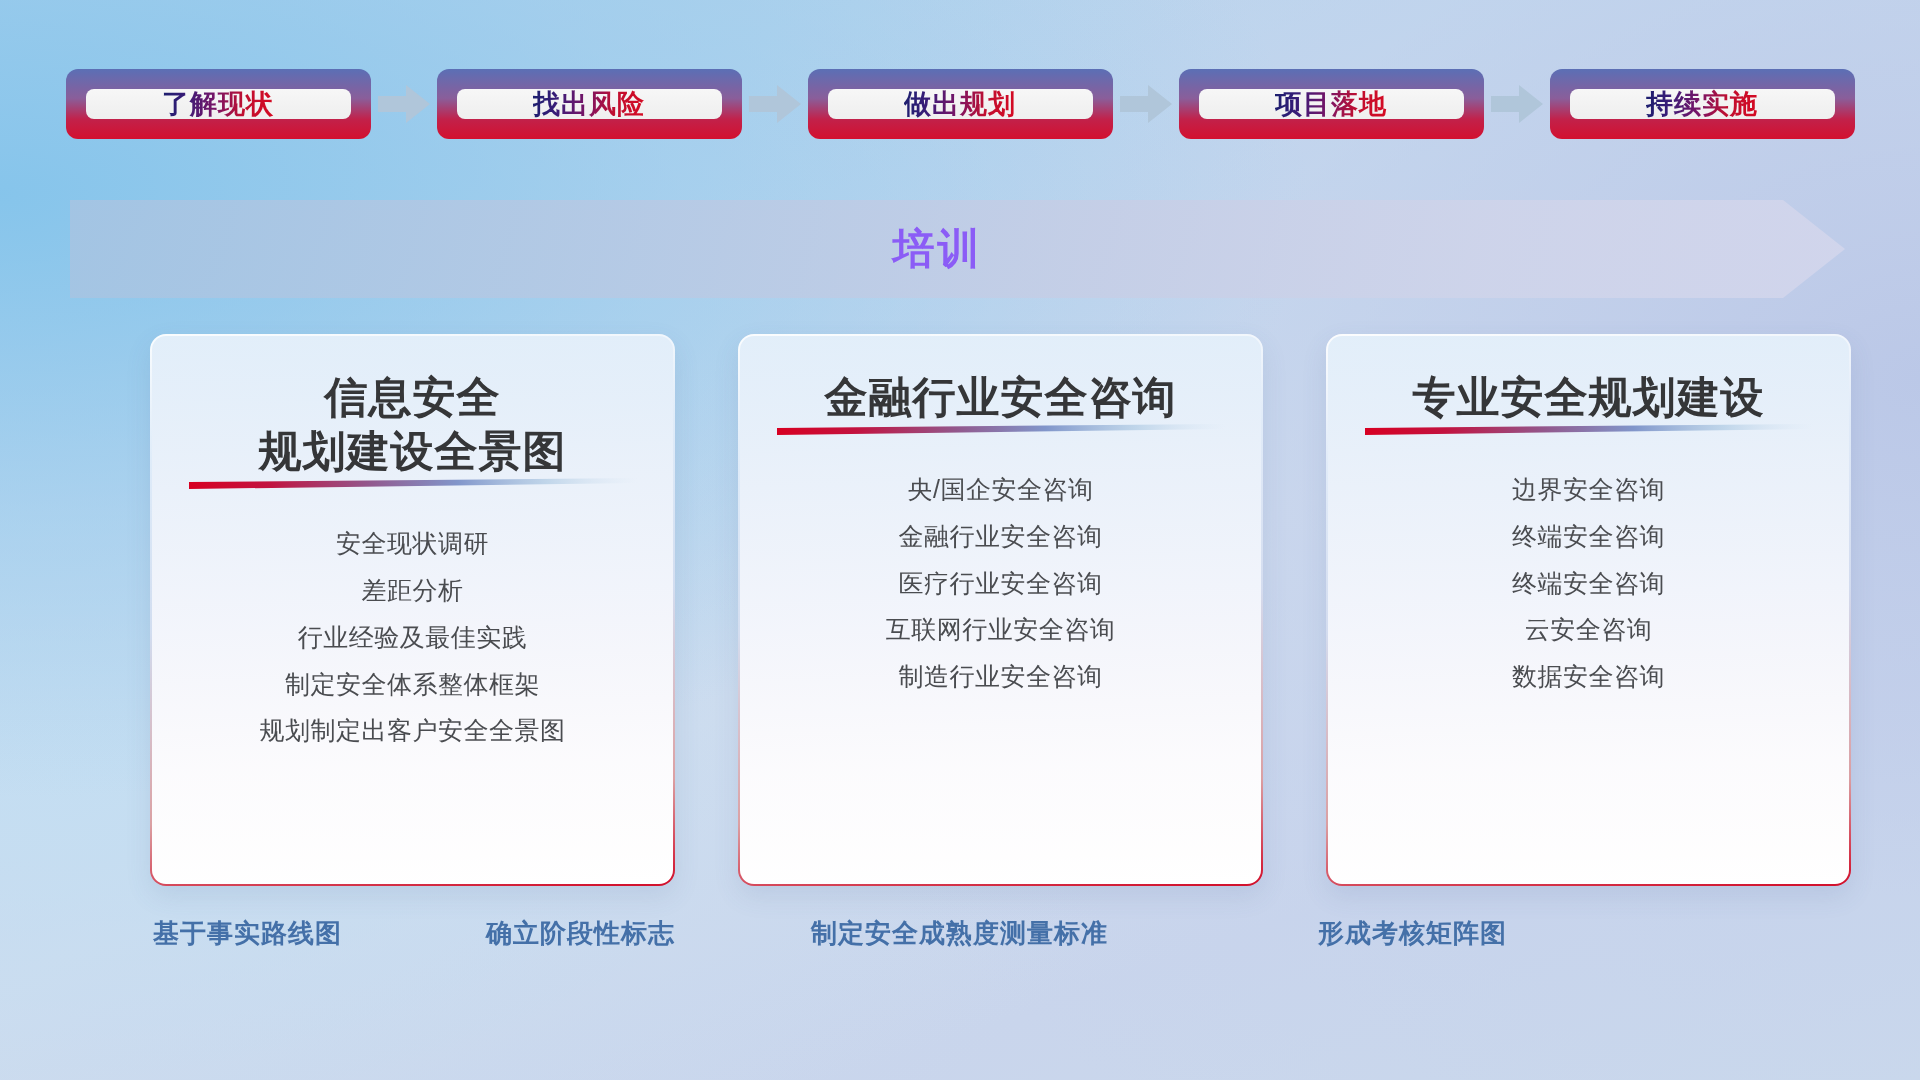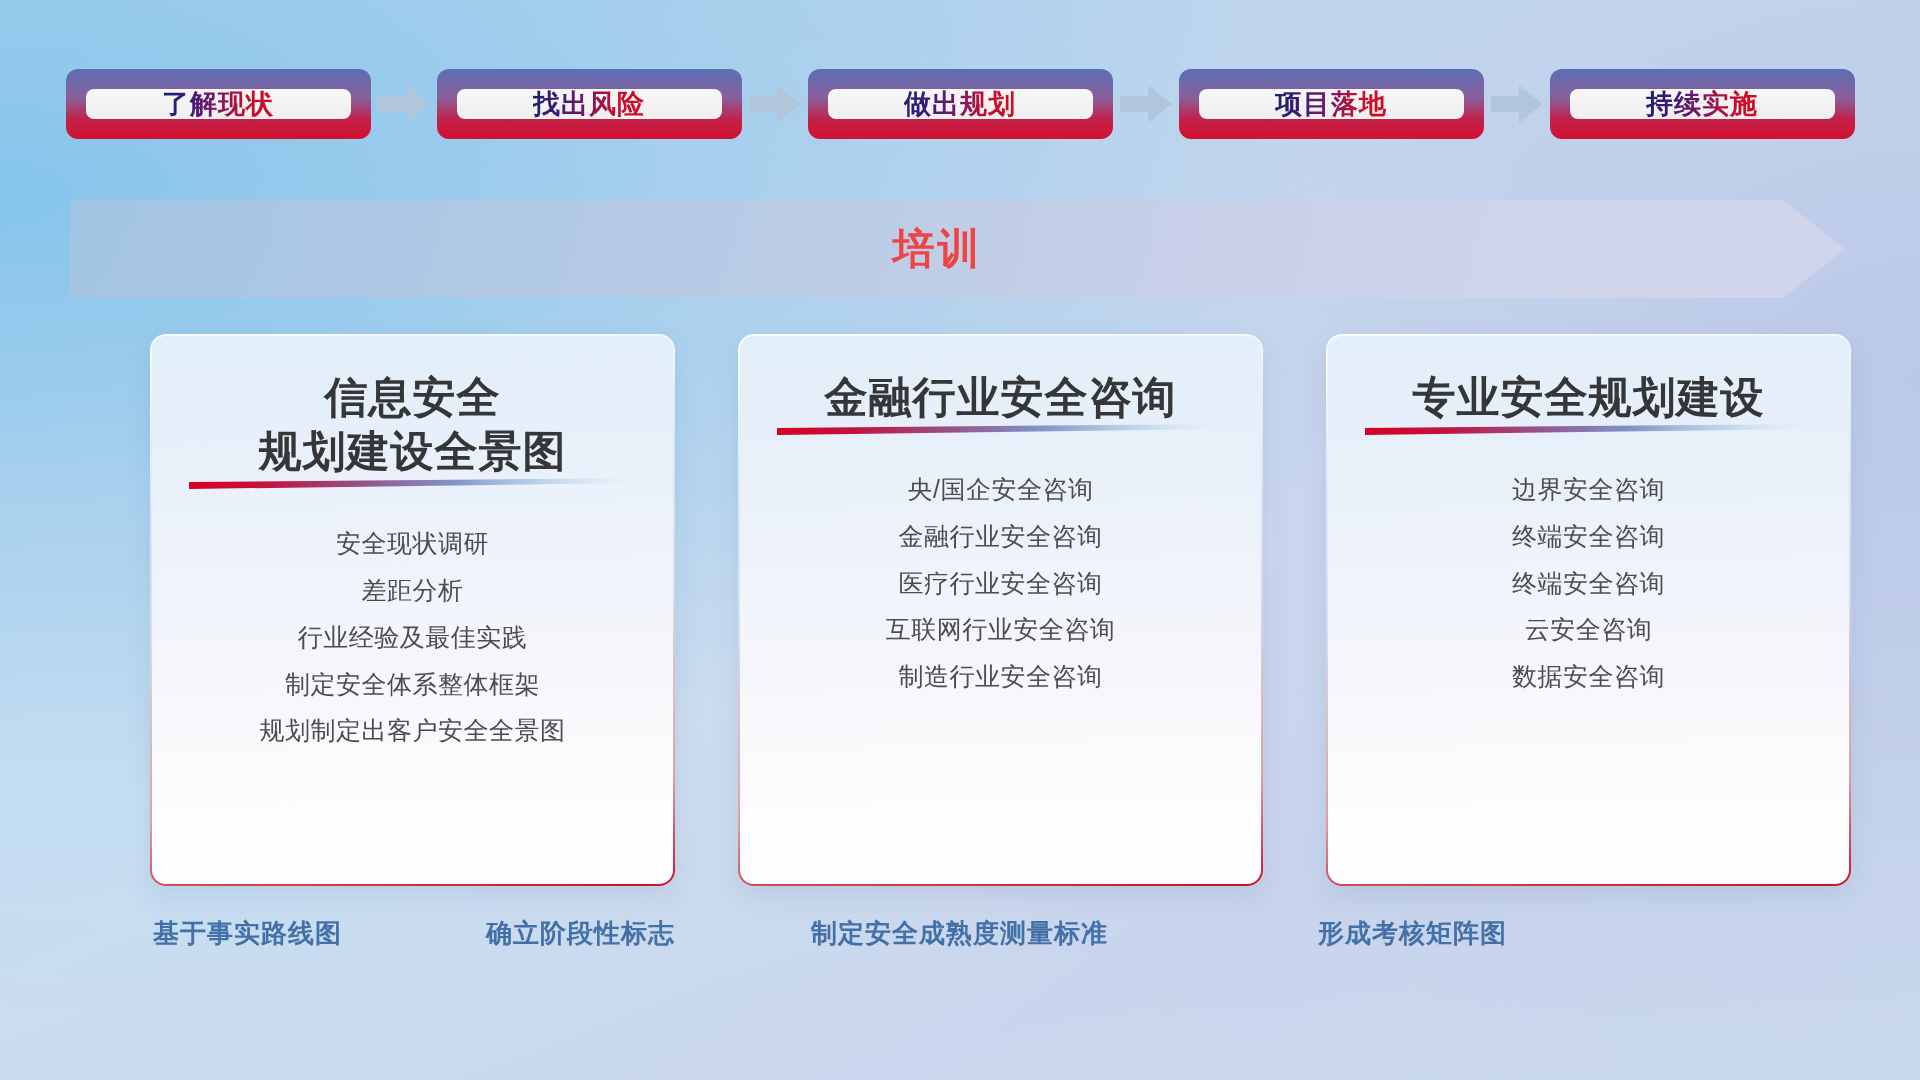--- a/index.html
+++ b/index.html
@@ -54,21 +54,21 @@
     position:absolute; inset:0;
     background:linear-gradient(100deg,#a6c4e2 0%,#b6c9e4 30%,#c6cee6 58%,#cfd4ea 80%,#d3d6ec 100%);
     -webkit-clip-path:polygon(0 0, calc(100% - 62px) 0, 100% 50%, calc(100% - 62px) 100%, 0 100%);
     clip-path:polygon(0 0, calc(100% - 62px) 0, 100% 50%, calc(100% - 62px) 100%, 0 100%);
     opacity:0.88;
   }
   .banner-title {
     position:absolute; inset:0;
     display:flex; align-items:center; justify-content:center;
     padding-right:40px;
-    font-size:42px; font-weight:700; color:#ef4444; letter-spacing:3px;
+    font-size:42px; font-weight:700; color:#8b5cf6; letter-spacing:3px;
   }
 
   
   .cards {
     position:absolute; left:110px; top:334px; width:1700px; height:552px;
     display:flex; gap:63px;padding-left:40px;
   }
   .card {
     position:relative;
     width:525px; height:552px;

